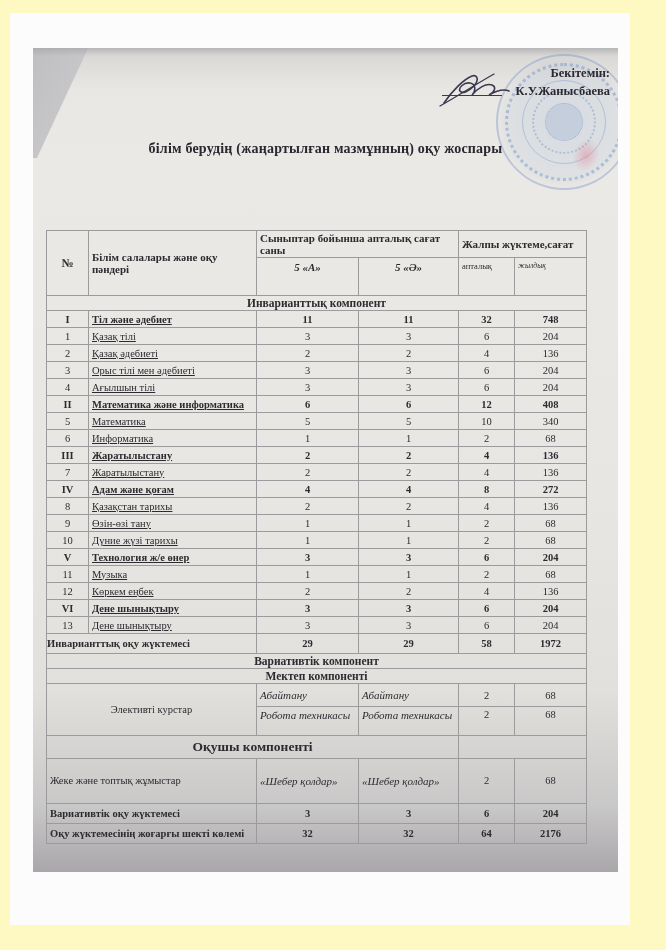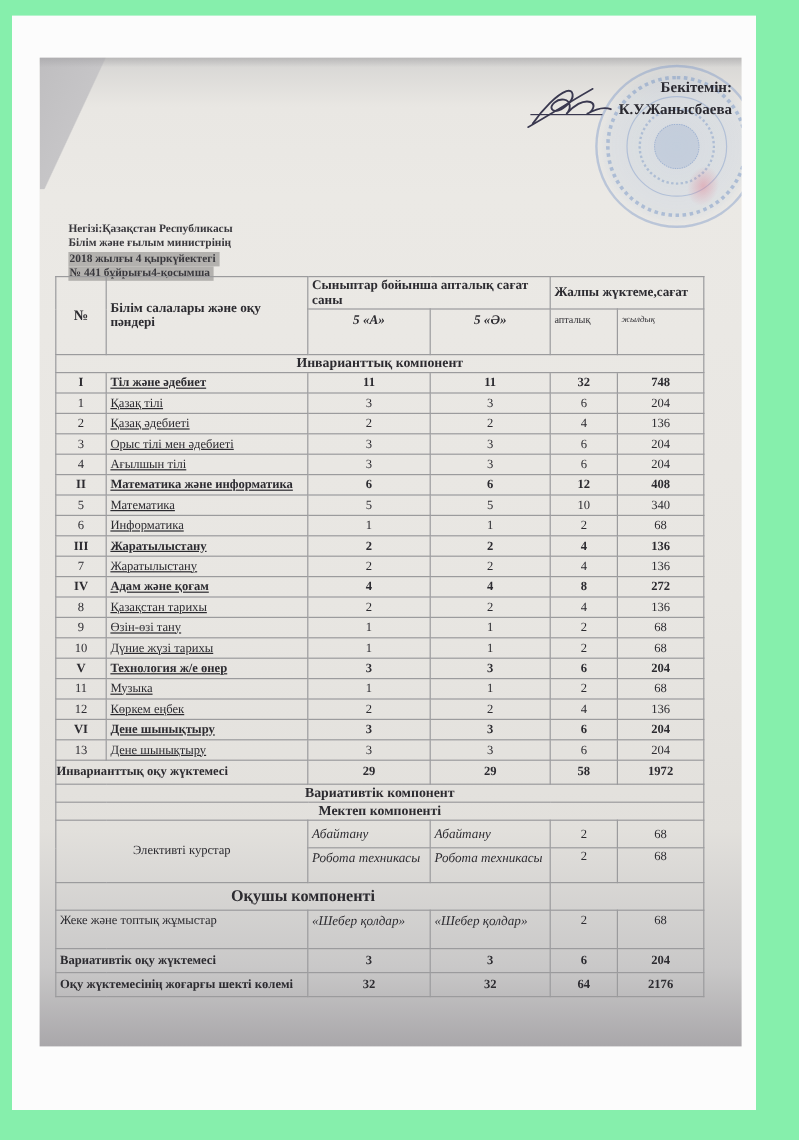--- a/index.html
+++ b/index.html
@@ -1,21 +1,21 @@
 <!DOCTYPE html>
 <html><head>
 <meta charset="utf-8">
 <style>
   html,body{margin:0;padding:0;}
   body{
     width:666px;height:950px;overflow:hidden;position:relative;
     font-family:"Liberation Serif","DejaVu Serif",serif;
     background:#29abe2;
   }
-  .frame{position:absolute;inset:0;background:#86efac;}
+  .frame{position:absolute;inset:0;background:#fef9c3;}
   .page{
     position:absolute;left:10px;top:13px;width:620px;height:912px;
     background:#fcfcfc;
   }
   .photo{
     position:absolute;left:23px;top:35px;width:585px;height:824px;
     background:linear-gradient(180deg,#d6d5d3 0%,#e9e7e3 5%,#ebe9e5 14%,#e8e6e2 55%,#e2e0dc 78%,#c9c8c8 92%,#a9a7aa 100%);
     overflow:hidden;
     color:#2c2b30;
   }
@@ -93,21 +93,21 @@
   th.num-h{text-align:center;padding-left:0;font-size:12px;vertical-align:top;padding-top:8px;}
   th.cls{text-align:center;font-weight:bold;font-size:11px;font-style:italic;}
   th.small{font-weight:normal;font-size:8.5px;}
   th.small.it{font-style:italic;font-size:7.5px;}
   td.c{text-align:center;}
   tr.r-section td{height:14px;text-align:center;font-weight:bold;font-size:11.5px;padding:0;}
   tr.r-section4 td.sec{height:22px;text-align:center;font-weight:bold;font-size:13.5px;}
   tr.r-group td{height:16px;font-weight:bold;}
   tr.r-subject td{height:16px;}
   tr.r-total td{height:19px;font-weight:bold;}
-  tr.r-named td{height:28px;vertical-align:top;padding-top:3px;}
+  tr.r-named td{height:28px;vertical-align:top;padding-top:16px;}
   tr.e1 td{height:22px;}
   tr.e2 td{height:26px;vertical-align:top;padding-top:2px;}
   td.name{padding-left:7px;text-decoration:underline;}
   td.lbl{padding-left:9px;}
   td.lbl.ctr{padding-left:0;}
   td.it{font-style:italic;font-size:11px;padding-left:7px;font-weight:normal;}
   td.elbl{text-align:center;font-weight:normal;}
 </style>
 </head>
 <body>
@@ -135,28 +135,23 @@
             <svg class="sig-svg" width="74" height="34" viewBox="0 0 74 34">
               <path d="M6 30 C 14 18, 26 6, 34 3 C 40 1, 41 8, 36 13 C 30 19, 24 21, 22 18 C 20 15, 26 9, 32 10 C 38 11, 38 18, 34 22 C 40 15, 48 10, 54 12 C 59 14, 56 20, 51 22 C 58 18, 66 16, 71 18" fill="none" stroke="#3a3950" stroke-width="1.6" stroke-linecap="round"></path>
               <path d="M2 33 C 18 24, 40 10, 56 1" fill="none" stroke="#3a3950" stroke-width="1.3" stroke-linecap="round"></path>
             </svg>
           </span>
           <span>К.У.Жанысбаева</span>
         </div>
       </div>
 
       <div class="doc-title">
+        <div>білім берудің (жаңартылған мазмұнның) оқу жоспары</div>
       </div>
 
-      <div class="basis">
-        <div>Негізі:Қазақстан Республикасы</div>
-        <div>Білім және ғылым министрінің</div>
-        <div><span class="hl">2018 жылғы 4 қыркүйектегі</span></div>
-        <div><span class="hl">№ 441 бұйрығы4-қосымша</span></div>
-      </div>
 
       <table class="curr">
         <colgroup>
           <col style="width:42px">
             <col style="width:168px">
             <col style="width:102px">
           <col style="width:100px">
             <col style="width:56px">
             <col style="width:72px">
         </colgroup>

